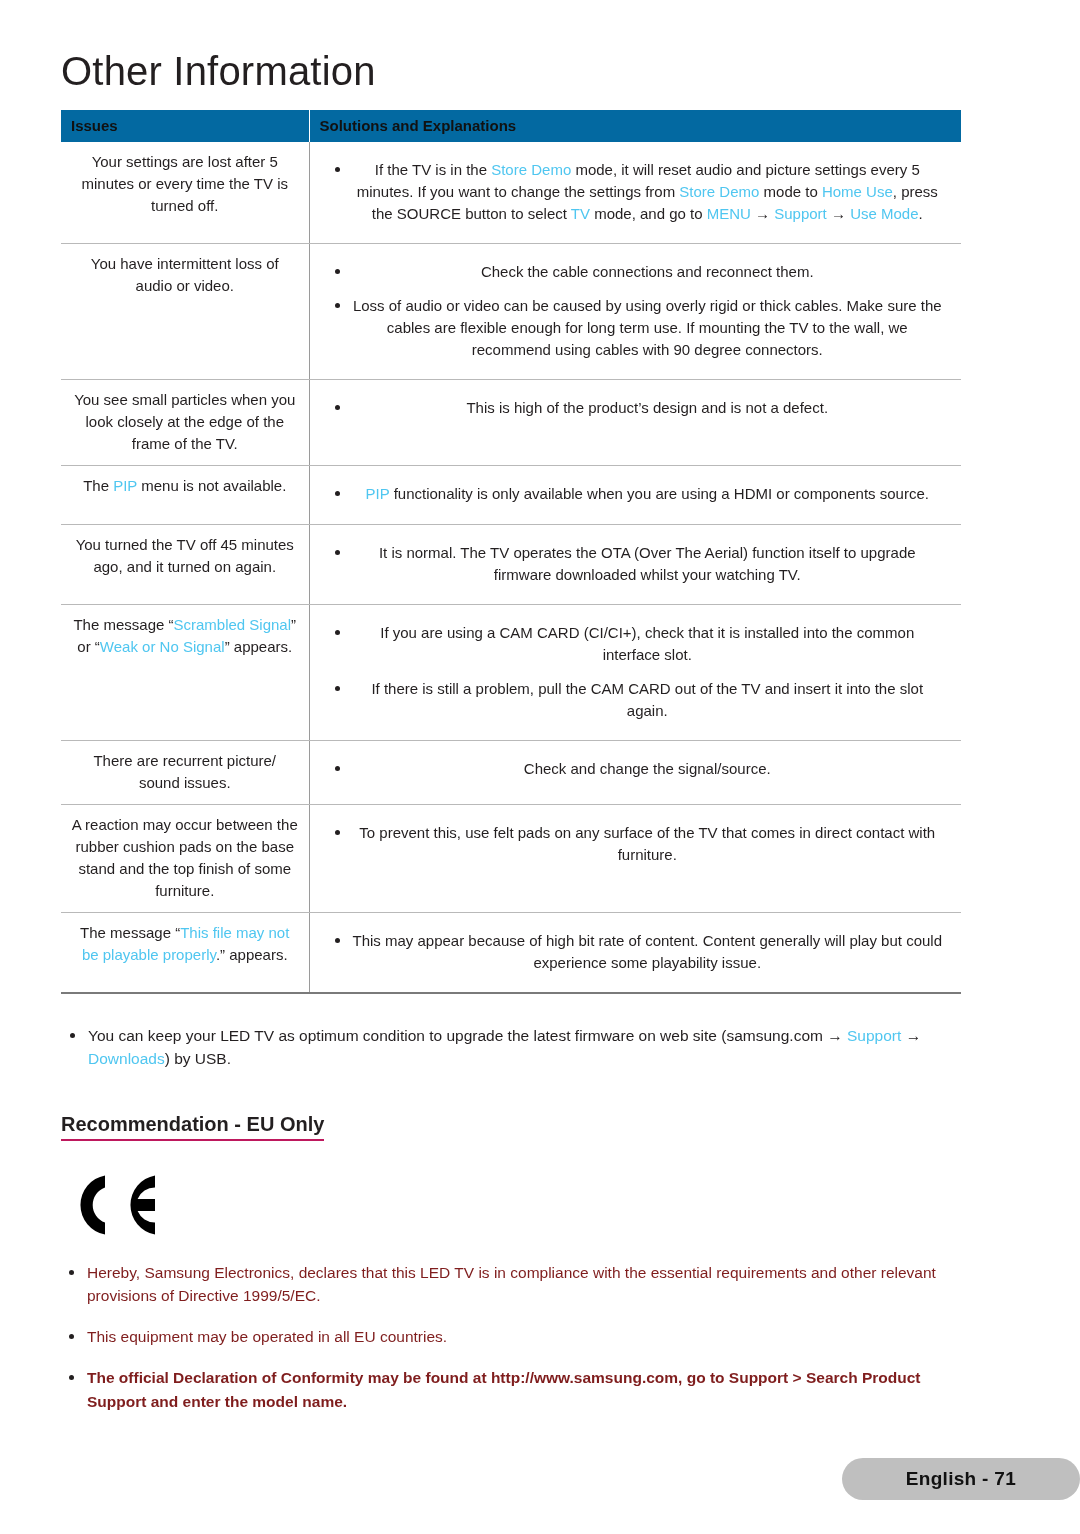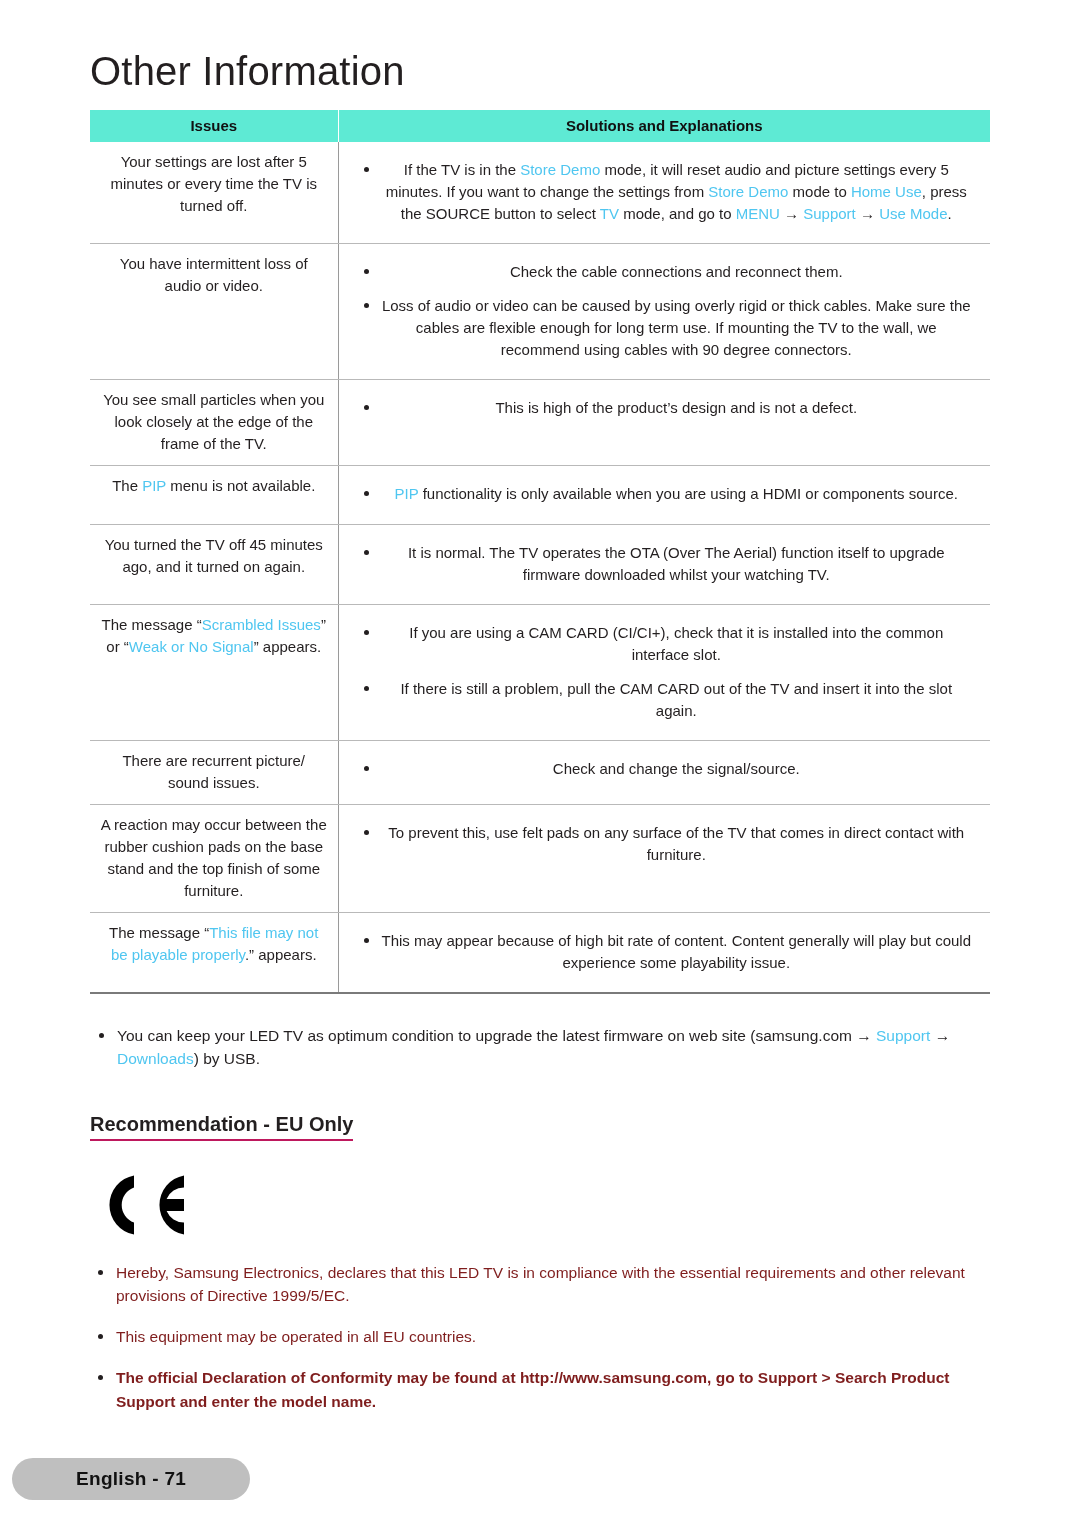--- a/index.html
+++ b/index.html
@@ -13,21 +13,21 @@
     font-family: "Liberation Sans", sans-serif;
     color: #231f20;
     position: relative;
     overflow: hidden;
   }
   .page {
     position: relative;
     width: 1080px;
     height: 1534px;
     box-sizing: border-box;
-    padding: 0 90px;
+    padding: 0 61px;
   }
 
   
   .page-title {
     font-size: 40px;
     font-weight: 300;
     letter-spacing: 0.2px;
     color: #231f20;
     margin: 0;
     padding-top: 48px;
@@ -40,25 +40,25 @@
     width: 900px;
     border-collapse: collapse;
     table-layout: fixed;
     margin-top: 8px;
     border-bottom: 2px solid #7a7a7a;
   }
   .tbl col.c1 { width: 248px; }
   .tbl col.c2 { width: 652px; }
 
   .tbl thead th {
-    background: #5eead4;
+    background: #0369a1;
     font-size: 15px;
     font-weight: bold;
     color: #111111;
-    text-align: center;
+    text-align: left;
     padding: 7px 10px 7px 10px;
     border-right: 1px solid #ffffff;
     vertical-align: middle;
     line-height: 1.2;
   }
   .tbl thead th:last-child { border-right: none; }
 
   .tbl tbody td {
     font-size: 15px;
     line-height: 1.47;
@@ -170,21 +170,21 @@
     background: #231f20;
   }
 
   
   .footer {
     position: absolute;
     left: 12px;
     right: 0;
     bottom: 34px;
     display: flex;
-    justify-content: flex-start;
+    justify-content: flex-end;
   }
   .footer-pill {
     background: #bfbfbf;
     color: #111111;
     font-size: 19px;
     font-weight: bold;
     border-radius: 22px;
     padding: 10px 64px;
     letter-spacing: 0.3px;
   }
@@ -243,21 +243,21 @@
         </tr>
         <tr>
           <td class="issue"><span>You turned the TV off 45 minutes ago, and it turned on again.</span></td>
           <td class="sol">
             <ul class="bullets">
               <li><span>It is normal. The TV operates the OTA (Over The Aerial) function itself to upgrade firmware downloaded whilst your watching TV.</span></li>
             </ul>
           </td>
         </tr>
         <tr>
-          <td class="issue"><span>The message “</span><span class="hl">Scrambled Issues</span><span>” or “</span><span class="hl">Weak or No Signal</span><span>” appears.</span></td>
+          <td class="issue"><span>The message “</span><span class="hl">Scrambled Signal</span><span>” or “</span><span class="hl">Weak or No Signal</span><span>” appears.</span></td>
           <td class="sol">
             <ul class="bullets">
               <li><span>If you are using a CAM CARD (CI/CI+), check that it is installed into the common interface slot.</span></li>
               <li><span>If there is still a problem, pull the CAM CARD out of the TV and insert it into the slot again.</span></li>
             </ul>
           </td>
         </tr>
         <tr>
           <td class="issue"><span>There are recurrent picture/ sound issues.</span></td>
           <td class="sol">

